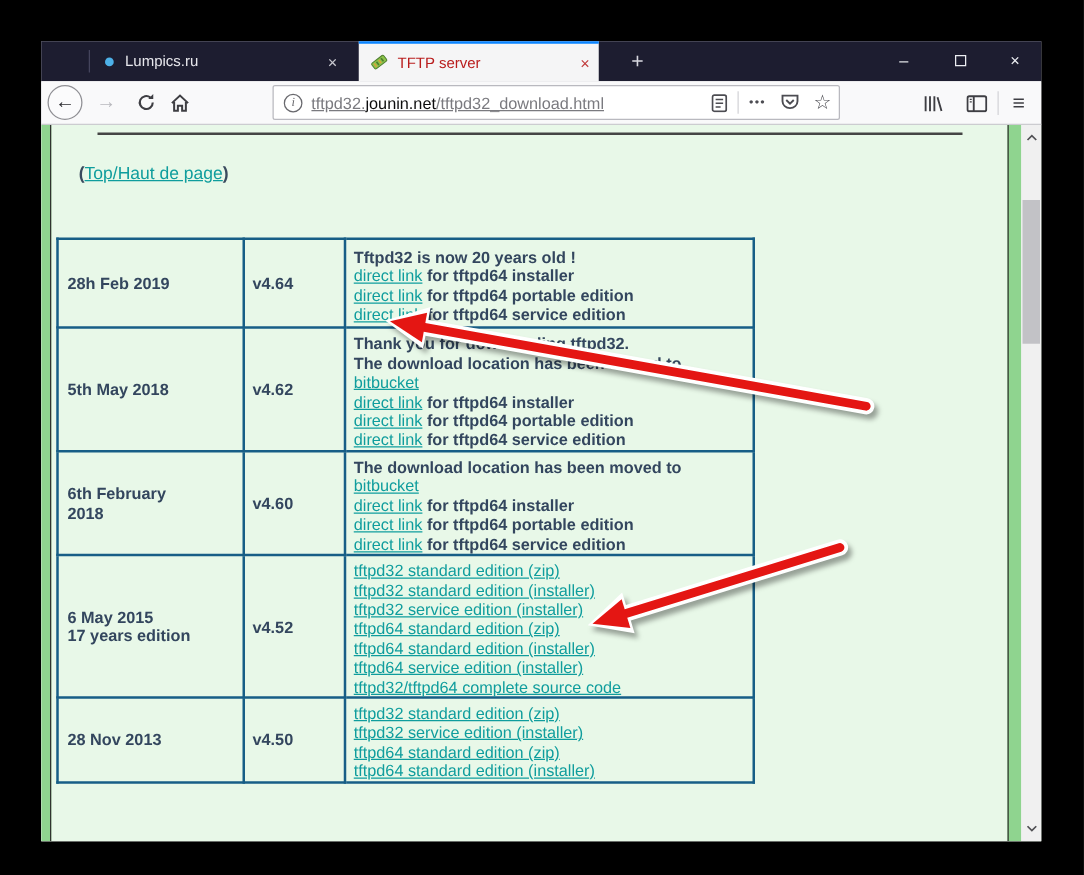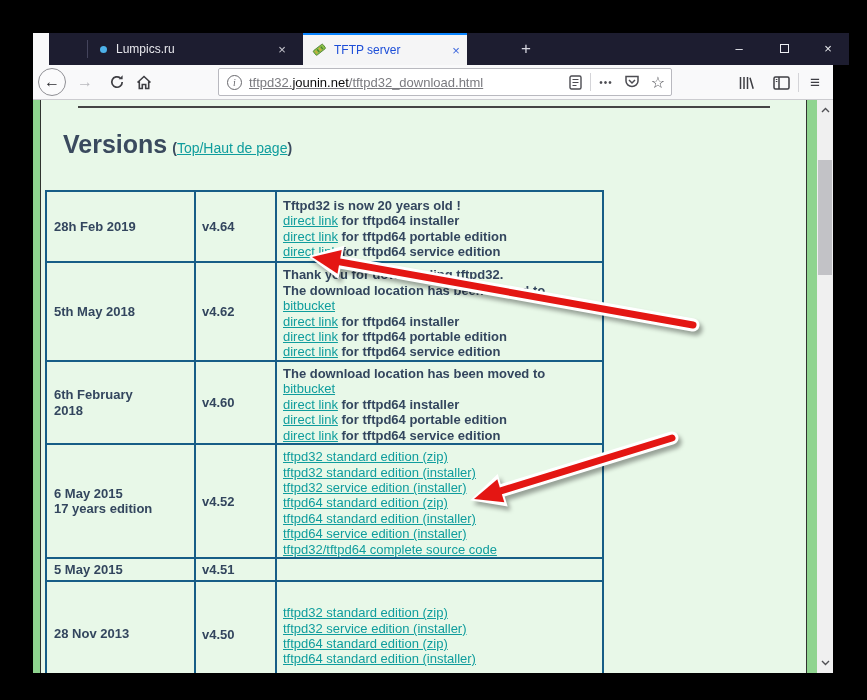--- a/index.html
+++ b/index.html
@@ -6,26 +6,26 @@
     --accent-blue:#0a84ff; --link-teal:#0f9d9d; --arrow-red:#e41613;
     --table-border:#175e86; --page-bg:#e8f8e8; --strip-green:#8fd48f;
     --text-navy:#33465e; --chrome-dark:#1d1d30;
   }
   *{margin:0;padding:0;box-sizing:border-box;}
   html,body{width:867px;height:700px;background:#000;overflow:hidden;
     font-family:"Liberation Sans",sans-serif;}
   
   #window{position:absolute;left:33px;top:33px;width:800px;height:640px;background:#f9f9fa;}
   
-  #tabbar{position:absolute;left:16px;top:0;width:800px;height:32px;background:var(--chrome-dark);padding-left:34px;}
+  #tabbar{position:absolute;left:0;top:0;width:800px;height:32px;background:var(--chrome-dark);padding-left:34px;}
   .tab-sep{position:absolute;top:7px;width:1px;height:18px;background:#44445c;}
   .tab{position:absolute;top:0;height:32px;display:flex;align-items:center;cursor:default;}
   #tab1{left:39px;width:205px;color:#e7e7ec;font-size:12px;}
   #tab1 .fav-dot{width:7px;height:7px;border-radius:50%;background:#4db1e8;margin:0 9px 0 12px;}
-  #tab2{left:254px;width:164px;background:#f5f5f6;color:#1d4ed8;font-size:12px;border-top:2px solid var(--accent-blue);}
+  #tab2{left:254px;width:192px;background:#f5f5f6;color:#b91c1c;font-size:12px;border-top:2px solid var(--accent-blue);}
   .tab-title{flex:1 1 auto;overflow:hidden;white-space:nowrap;}
   .tab-close{width:22px;text-align:center;font-size:13px;opacity:.85;cursor:pointer;}
   #newtab{position:absolute;left:464px;top:0;width:26px;height:32px;color:#d6d6de;font-size:17px;
     display:flex;align-items:center;justify-content:center;cursor:pointer;}
   .winctl{position:absolute;top:0;width:40px;height:30px;color:#eceef2;display:flex;align-items:center;justify-content:center;font-size:13px;cursor:pointer;}
   #btn-min{left:670px;} #btn-max{left:715px;} #btn-close-win{left:759px;}
   #btn-max .boxglyph{width:9px;height:9px;border:1px solid #eceef2;display:block;}
   
   #toolbar{position:absolute;left:0;top:32px;width:800px;height:35px;background:#f9f9fa;border-bottom:1px solid #ccccd0;}
   .tbtn{position:absolute;top:3px;width:28px;height:28px;display:flex;align-items:center;justify-content:center;color:#3e3e43;font-size:16px;cursor:pointer;}
@@ -167,21 +167,20 @@
         <span>≡</span>
       </div>
   </div>
 
   <div id="content">
     <div id="strip-left"></div>
 
     <div id="page">
       <div id="page-hr"></div>
       <div id="heading-row">
-        <span id="page-title">Versions</span>
         <span class="top-link-wrap"><span>(</span><a href="#">Top/Haut de page</a><span>)</span></span>
       </div>
       <table id="versions-table">
         <tbody id="tbody">
             <tr>
               <td class="c-date">28h Feb 2019</td>
               <td class="c-ver">v4.64</td>
               <td class="c-links">
                 <div><span>Tftpd32 is now 20 years old !</span></div>
                 <div><a href="#">direct link</a><span> for tftpd64 installer</span></div>
@@ -219,25 +218,20 @@
               <td class="c-ver">v4.52</td>
               <td class="c-links">
                 <div><a href="#">tftpd32 standard edition (zip)</a></div>
                 <div><a href="#">tftpd32 standard edition (installer)</a></div>
                 <div><a href="#">tftpd32 service edition (installer)</a></div>
                 <div><a href="#">tftpd64 standard edition (zip)</a></div>
                 <div><a href="#">tftpd64 standard edition (installer)</a></div>
                 <div><a href="#">tftpd64 service edition (installer)</a></div>
                 <div><a href="#">tftpd32/tftpd64 complete source code</a></div>
               </td>
-            </tr>
-            <tr>
-              <td class="c-date">5 May 2015</td>
-              <td class="c-ver">v4.51</td>
-              <td class="c-links"></td>
             </tr>
             <tr>
               <td class="c-date">28 Nov 2013</td>
               <td class="c-ver">v4.50</td>
               <td class="c-links">
                 <div><a href="#">tftpd32 standard edition (zip)</a></div>
                 <div><a href="#">tftpd32 service edition (installer)</a></div>
                 <div><a href="#">tftpd64 standard edition (zip)</a></div>
                 <div><a href="#">tftpd64 standard edition (installer)</a></div>
               </td>

